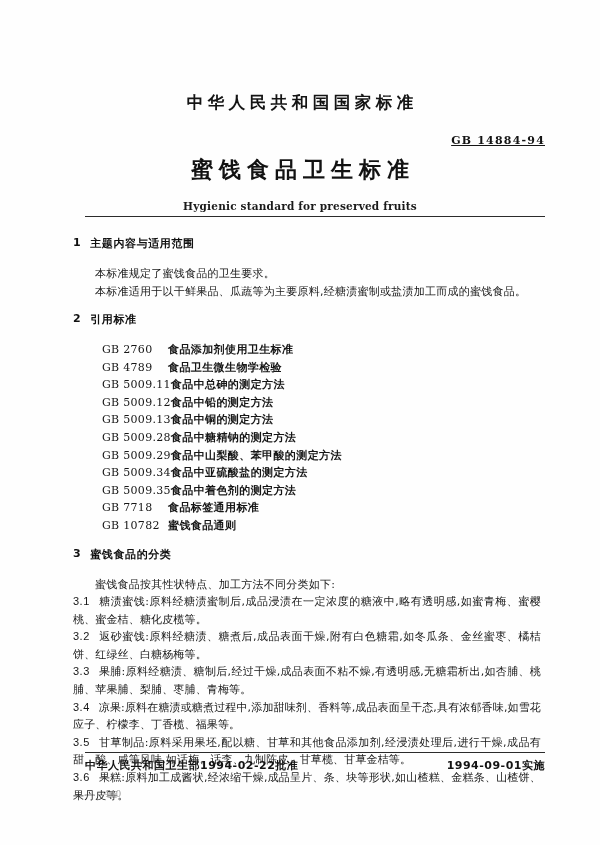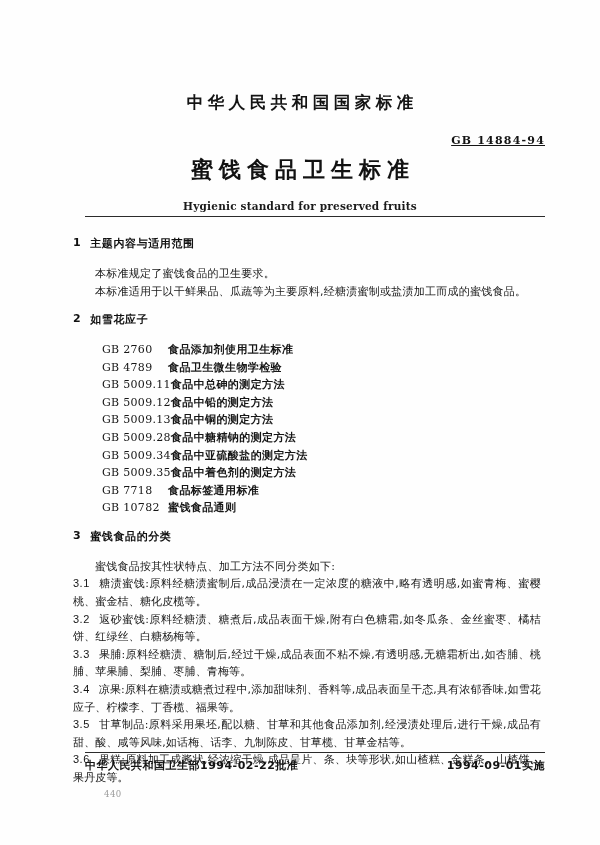--- a/index.html
+++ b/index.html
@@ -212,30 +212,31 @@
       <span>主题内容与适用范围</span>
     </div>
     <div class="block-gap-sm"></div>
     <p class="para indent">本标准规定了蜜饯食品的卫生要求。</p>
     <p class="para indent">本标准适用于以干鲜果品、瓜蔬等为主要原料,经糖渍蜜制或盐渍加工而成的蜜饯食品。</p>
 
     <div class="block-gap-md"></div>
 
     <div class="sec-head">
       <span class="num">2</span>
-      <span>如雪花应子</span>
+      <span>引用标准</span>
     </div>
     <div class="block-gap-sm"></div>
     <ul class="ref-list">
       <li><span class="code">GB 2760</span><span class="name">食品添加剂使用卫生标准</span></li>
       <li><span class="code">GB 4789</span><span class="name">食品卫生微生物学检验</span></li>
       <li><span class="code wide">GB 5009.11</span><span class="name">食品中总砷的测定方法</span></li>
       <li><span class="code wide">GB 5009.12</span><span class="name">食品中铅的测定方法</span></li>
       <li><span class="code wide">GB 5009.13</span><span class="name">食品中铜的测定方法</span></li>
       <li><span class="code wide">GB 5009.28</span><span class="name">食品中糖精钠的测定方法</span></li>
+      <li><span class="code wide">GB 5009.29</span><span class="name">食品中山梨酸、苯甲酸的测定方法</span></li>
       <li><span class="code wide">GB 5009.34</span><span class="name">食品中亚硫酸盐的测定方法</span></li>
       <li><span class="code wide">GB 5009.35</span><span class="name">食品中着色剂的测定方法</span></li>
       <li><span class="code">GB 7718</span><span class="name">食品标签通用标准</span></li>
       <li><span class="code">GB 10782</span><span class="name">蜜饯食品通则</span></li>
     </ul>
 
     <div class="block-gap-md"></div>
 
     <div class="sec-head">
       <span class="num">3</span>

